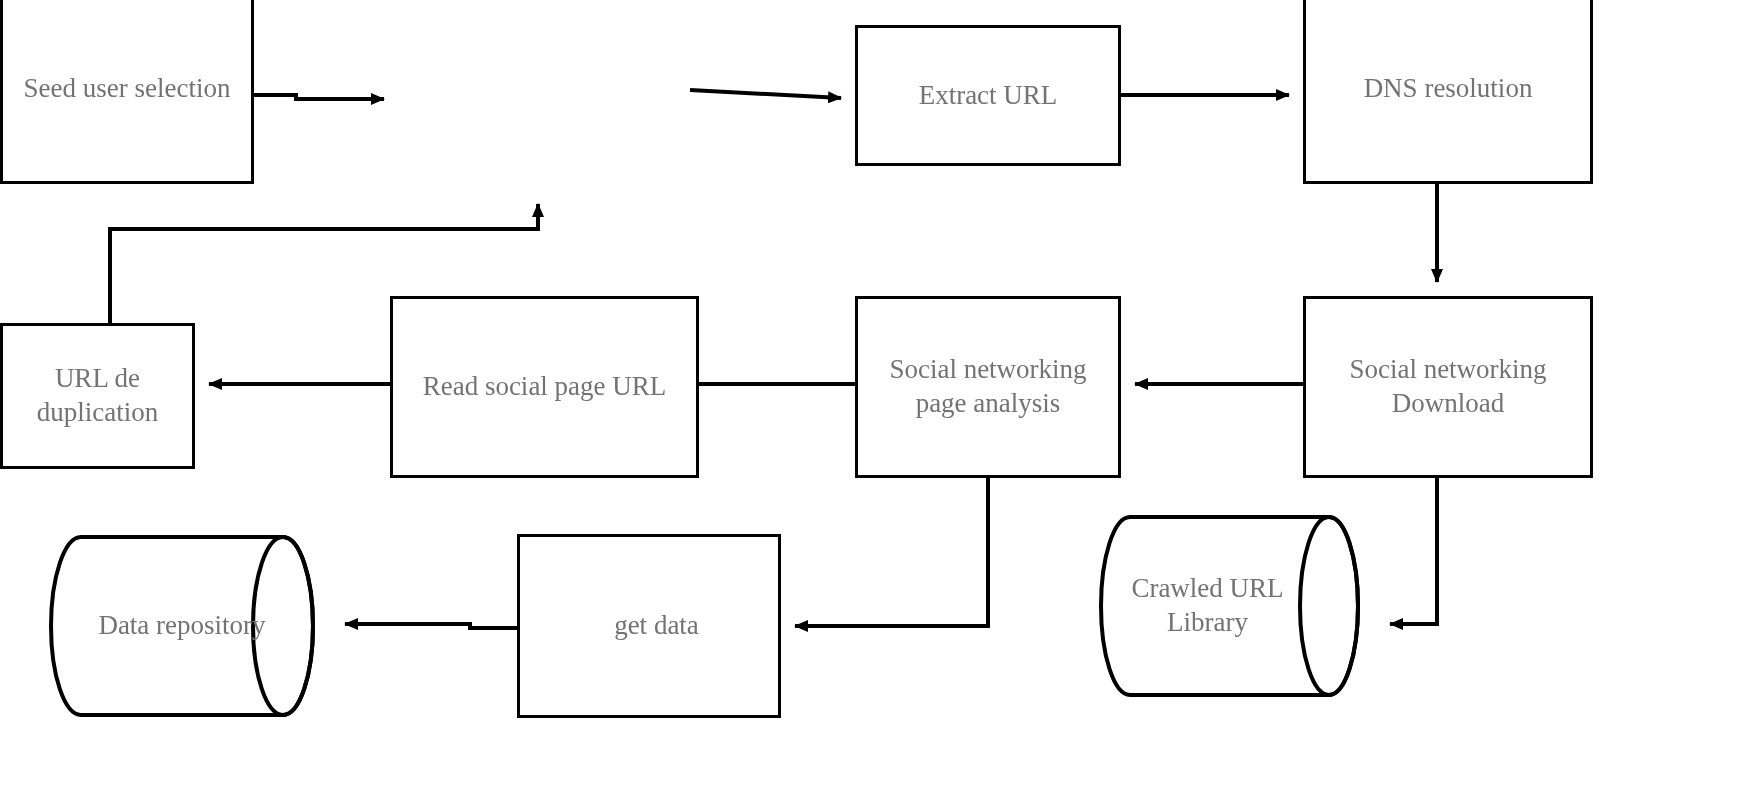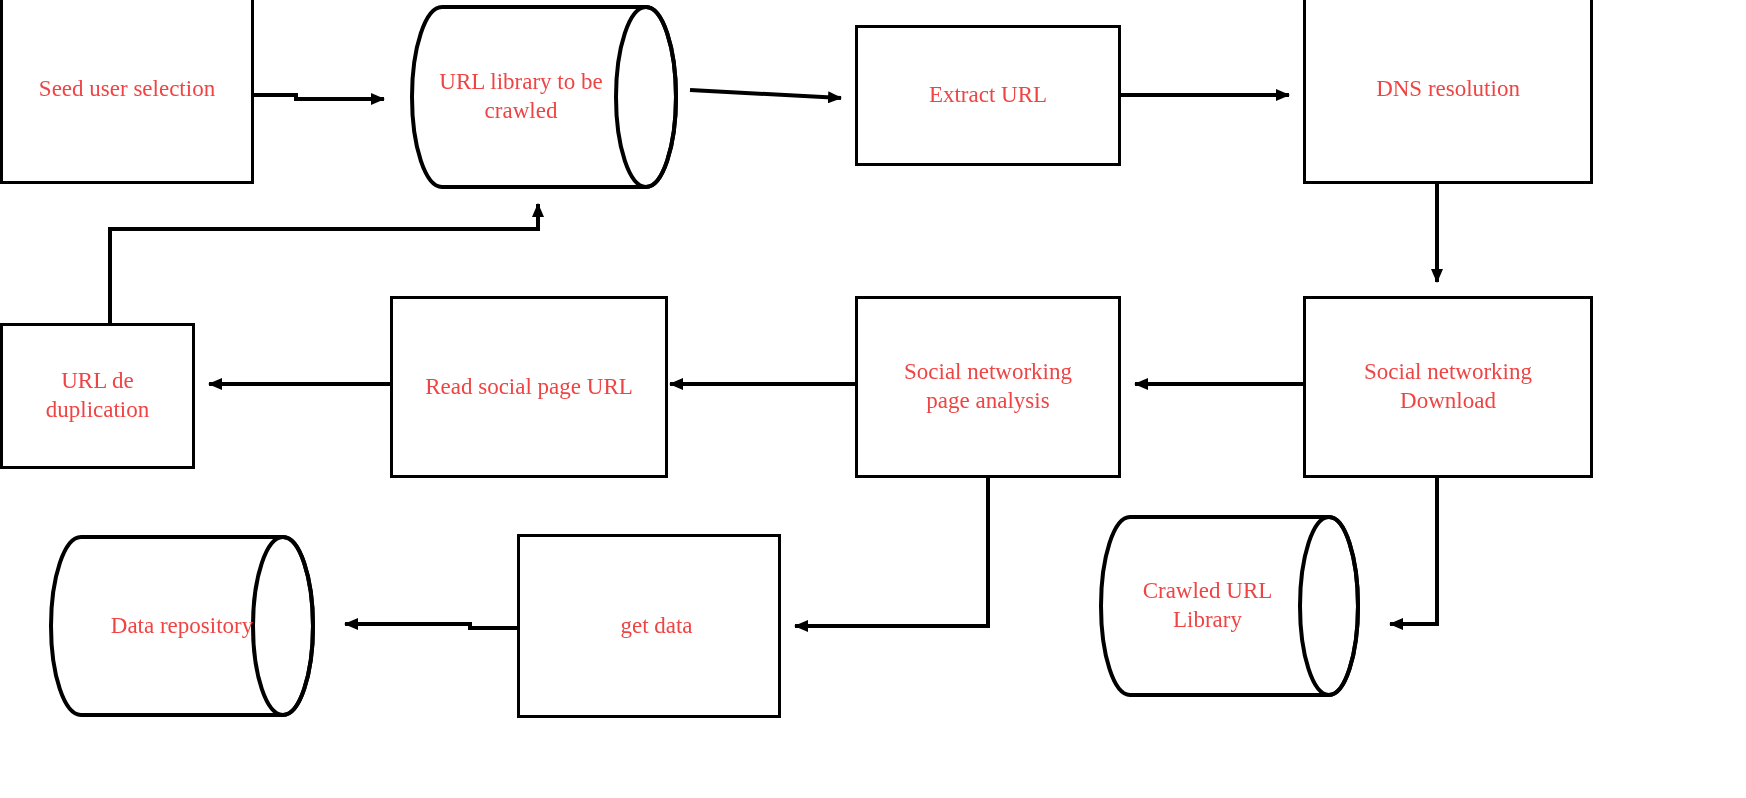--- a/index.html
+++ b/index.html
@@ -2,21 +2,21 @@
 <html><head>
 <meta charset="utf-8">
 <style>
   html,body{margin:0;padding:0;background:#ffffff;}
   body{width:1746px;height:798px;overflow:hidden;font-family:"Liberation Serif",serif;}
   #stage{position:relative;width:1746px;height:798px;background:#fff;}
   #wires{position:absolute;left:0;top:0;width:1746px;height:798px;}
 
   .node{position:absolute;box-sizing:border-box;display:flex;align-items:center;justify-content:center;text-align:center;color:#000;}
   .rect{border:3px solid #000;background:#fff;}
-  .nodelabel{font-family:"Liberation Serif",serif;font-size:23px;line-height:1.25;color:#ef4444;padding:0 8px;white-space:pre-line;}
+  .nodelabel{font-family:"Liberation Serif",serif;font-size:27px;line-height:1.25;color:#737373;padding:0 8px;white-space:pre-line;}
 
   
   .cyl{background:transparent;}
   .cyl svg{position:absolute;left:0;top:0;width:100%;height:100%;}
   .cyl .nodelabel{position:relative;z-index:2;}
 </style>
 </head>
 <body>
 
 <div id="stage">
@@ -70,43 +70,35 @@
 
     <g>
       <path d="M1437,478 L1437,624 L1390,624" fill="none" stroke="#000" stroke-width="4" marker-end="url(#ah)"></path>
     </g>
   </svg>
 
   <div class="node rect" style="left:0px;top:-6px;width:254px;height:190px;">
     <span class="nodelabel">Seed user selection</span>
   </div>
 
-  <div class="node cyl" style="left:398px;top:3px;width:292px;height:188px;">
-    <svg viewBox="0 0 292 188" preserveAspectRatio="none">
-      <path d="M44,4 L248,4 A30,90 0 0 1 248,184 L44,184 A30,90 0 0 1 44,4 Z" fill="#fff" stroke="#000" stroke-width="4"></path>
-      <ellipse cx="248" cy="94" rx="30" ry="90" fill="none" stroke="#000" stroke-width="4"></ellipse>
-    </svg>
-    <span class="nodelabel" style="margin-right:46px;">URL library to be
-crawled</span>
-  </div>
 
   <div class="node rect" style="left:855px;top:25px;width:266px;height:141px;align-items:center;">
     <span class="nodelabel">Extract URL</span>
   </div>
 
   <div class="node rect" style="left:1303px;top:-6px;width:290px;height:190px;">
     <span class="nodelabel">DNS resolution</span>
   </div>
 
   <div class="node rect" style="left:0px;top:323px;width:195px;height:146px;">
     <span class="nodelabel">URL de
 duplication</span>
   </div>
 
-  <div class="node rect" style="left:390px;top:296px;width:278px;height:182px;">
+  <div class="node rect" style="left:390px;top:296px;width:309px;height:182px;">
     <span class="nodelabel" style="padding:0 2px;">Read social page URL</span>
   </div>
 
   <div class="node rect" style="left:855px;top:296px;width:266px;height:182px;">
     <span class="nodelabel">Social networking
 page analysis</span>
   </div>
 
   <div class="node rect" style="left:1303px;top:296px;width:290px;height:182px;">
     <span class="nodelabel">Social networking

